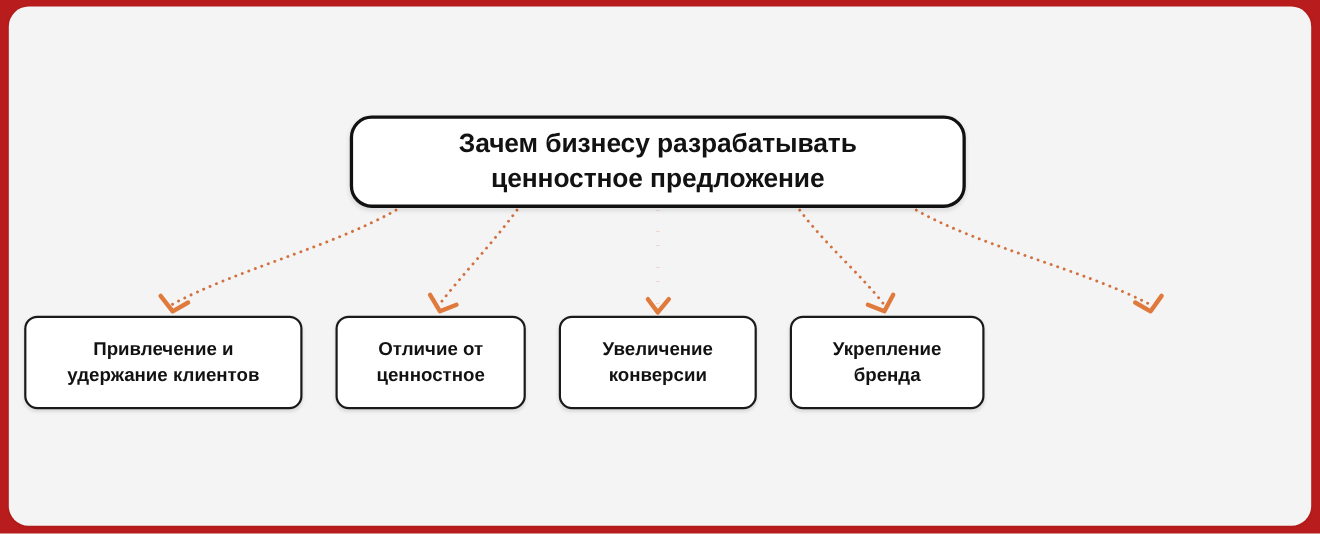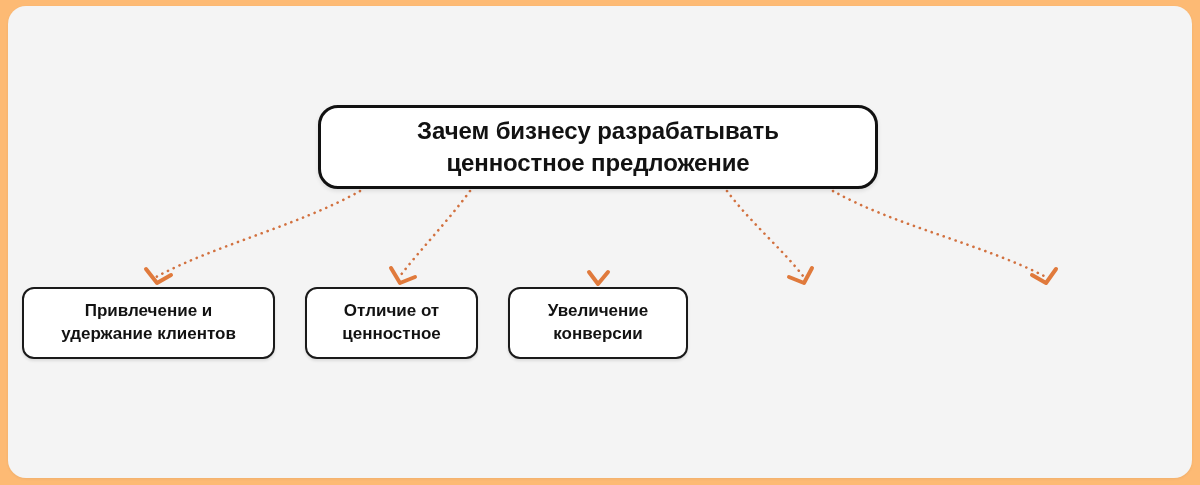--- a/index.html
+++ b/index.html
@@ -11,21 +11,21 @@
     height: 485px;
     background: #ffffff;
     font-family: "Liberation Sans", sans-serif;
     overflow: hidden;
   }
 
   #stage {
     position: relative;
     width: 1200px;
     height: 485px;
-    background: #fdba74;
+    background: #b91c1c;
   }
 
   
   #card {
     position: absolute;
     left: 8px;
     top: 6px;
     width: 1184px;
     height: 472px;
     background: #f4f4f4;
@@ -67,21 +67,21 @@
     line-height: 1.32;
     letter-spacing: -0.1px;
     white-space: pre-line;
     padding: 0 14px;
   }
 
   
   .leaf-node {
     position: absolute;
     top: 287px;
-    height: 72px;
+    height: 85px;
     background: #ffffff;
     border: 2.5px solid #1a1a1a;
     border-radius: 12px;
     box-sizing: border-box;
     display: flex;
     align-items: center;
     justify-content: center;
     box-shadow: 0 2px 3px rgba(0,0,0,0.10);
   }
   .leaf-node .node-text {
@@ -149,15 +149,19 @@
   <div class="leaf-node leaf-2">
     <div class="node-text">Отличие от
 ценностное</div>
   </div>
 
   <div class="leaf-node leaf-3">
     <div class="node-text">Увеличение
 конверсии</div>
   </div>
 
+  <div class="leaf-node leaf-4">
+    <div class="node-text">Укрепление
+бренда</div>
+  </div>
 
 
 </div>
 
 </body></html>

